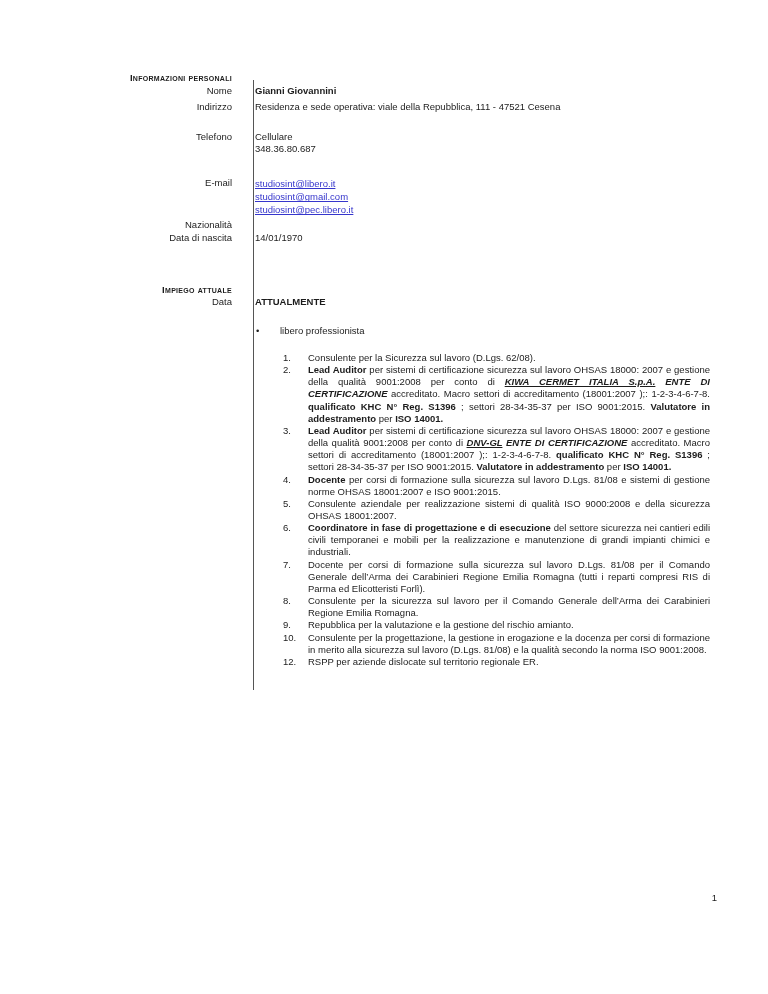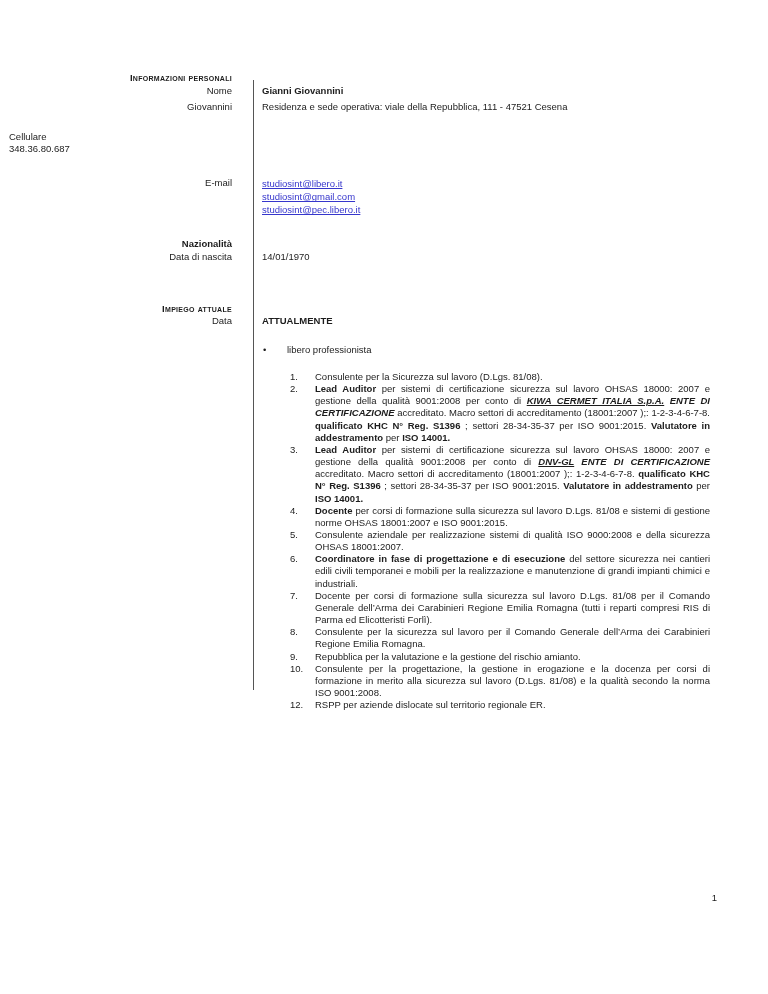--- a/index.html
+++ b/index.html
@@ -14,31 +14,31 @@
   }
   .page { position:relative; width:768px; height:994px; padding-top:72px;border-radius:23px; }
   .divider {
     position:absolute; left:253px; top:80px; width:1px; height:610px;
     background:#555; 
   }
   .row { display:flex; align-items:flex-start; }
   .label-col {
     width:253px; flex:none; text-align:right; padding-right:21px;
   }
-  .value-col { flex:1; padding-left:9px; padding-right:58px; }
+  .value-col { flex:1; padding-left:2px; padding-right:58px; }
   .section-header {
     font-variant:small-caps; font-weight:bold; letter-spacing:0.3px;
   }
   .b { font-weight:bold; }
   .i { font-style:italic; }
   .u { text-decoration:underline; }
   .mt-gap-sm { margin-top:3px; }
   .mt-gap { margin-top:18px; }
   .mt-email { margin-top:22px; }
-  .mt-naz { margin-top:22px;font-weight:bold; }
+  .mt-naz { margin-top:3px; }
   .mt-impiego { margin-top:40px; }
   .name-row { margin-top:1px; }
   a.email-link {
     color:#3636cc; text-decoration:underline; display:table;
     line-height:13px;
   }
   .heading-att { font-weight:bold; }
   .bullet-block { margin-top:16px; }
   .bullet-row { display:flex; }
   .bullet-glyph { width:25px; flex:none; padding-left:1px; }
@@ -60,25 +60,26 @@
     <div class="label-col section-header">Informazioni personali</div>
     <div class="value-col"></div>
   </div>
 
   <div class="row name-row">
     <div class="label-col">Nome</div>
     <div class="value-col b">Gianni Giovannini</div>
   </div>
 
   <div class="row mt-gap-sm">
-    <div class="label-col">Giovannini</div>
+    <div class="label-col">Indirizzo</div>
     <div class="value-col">Residenza e sede operativa: viale della Repubblica, 111 - 47521 Cesena</div>
   </div>
 
   <div class="row mt-gap">
+    <div class="label-col">Telefono</div>
     <div class="value-col">
       <div>Cellulare</div>
       <div>348.36.80.687</div>
     </div>
   </div>
 
   <div class="row mt-email">
     <div class="label-col">E-mail</div>
     <div class="value-col">
       <a class="email-link" href="#">studiosint@libero.it</a>
@@ -109,21 +110,21 @@
       <div class="bullet-block">
         <div class="bullet-row">
           <span class="bullet-glyph">•</span>
           <span>libero professionista</span>
         </div>
       </div>
 
       <div class="numbered-list">
           <div class="list-item">
             <span class="num">1.</span>
-            <span class="itext"><span>Consulente per la Sicurezza sul lavoro (D.Lgs. 81/08).</span></span>
+            <span class="itext"><span>Consulente per la Sicurezza sul lavoro (D.Lgs. 62/08).</span></span>
           </div>
           <div class="list-item">
             <span class="num">2.</span>
             <span class="itext"><span class="b">Lead Auditor</span><span> per sistemi di certificazione sicurezza sul lavoro OHSAS 18000: 2007 e gestione della qualità 9001:2008 per conto di </span><span class="b i u">KIWA CERMET ITALIA S.p.A.</span><span class="b i"> ENTE DI CERTIFICAZIONE</span><span> accreditato. Macro settori di accreditamento (18001:2007 );: 1-2-3-4-6-7-8. </span><span class="b">qualificato KHC N° Reg. S1396</span><span> ; settori 28-34-35-37 per ISO 9001:2015. </span><span class="b">Valutatore in addestramento</span><span> per </span><span class="b">ISO 14001.</span></span>
           </div>
           <div class="list-item">
             <span class="num">3.</span>
             <span class="itext"><span class="b">Lead Auditor</span><span> per sistemi di certificazione sicurezza sul lavoro OHSAS 18000: 2007 e gestione della qualità 9001:2008 per conto di </span><span class="b i u">DNV-GL</span><span class="b i"> ENTE DI CERTIFICAZIONE</span><span> accreditato. Macro settori di accreditamento (18001:2007 );: 1-2-3-4-6-7-8. </span><span class="b">qualificato KHC N° Reg. S1396</span><span> ; settori 28-34-35-37 per ISO 9001:2015. </span><span class="b">Valutatore in addestramento</span><span> per </span><span class="b">ISO 14001.</span></span>
           </div>
           <div class="list-item">

